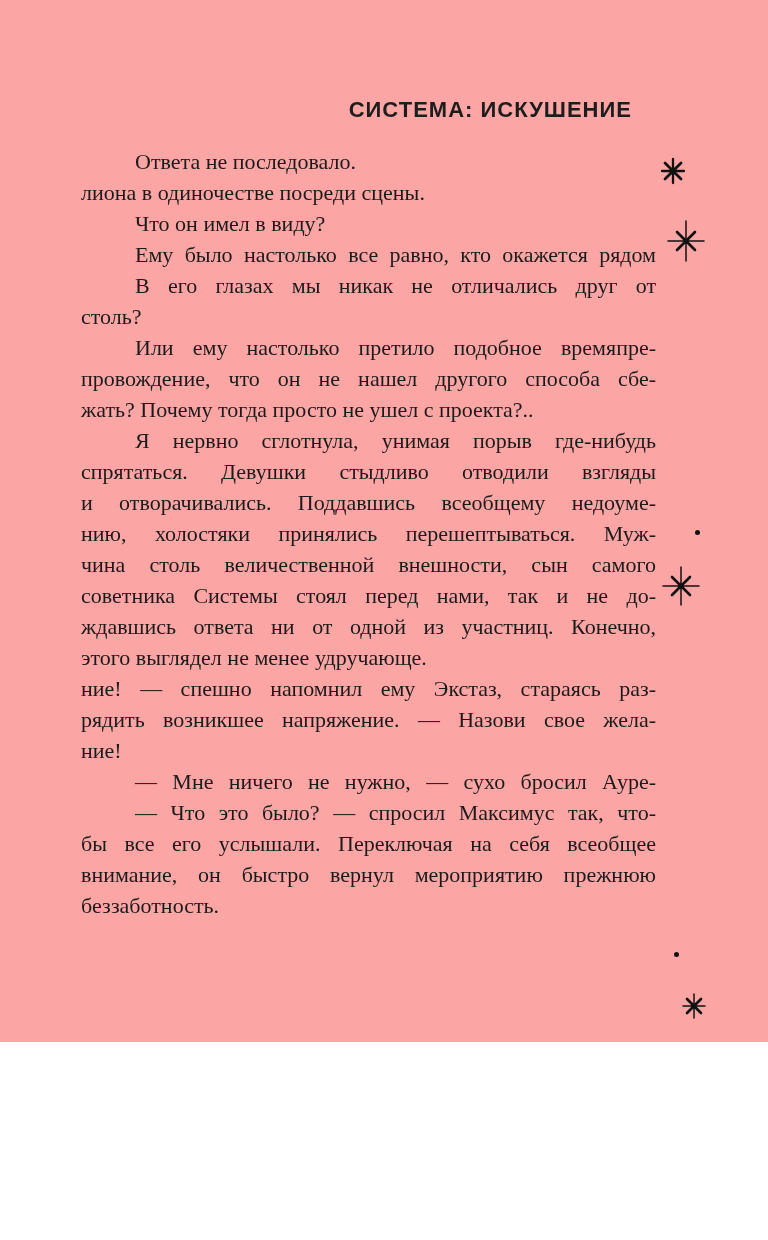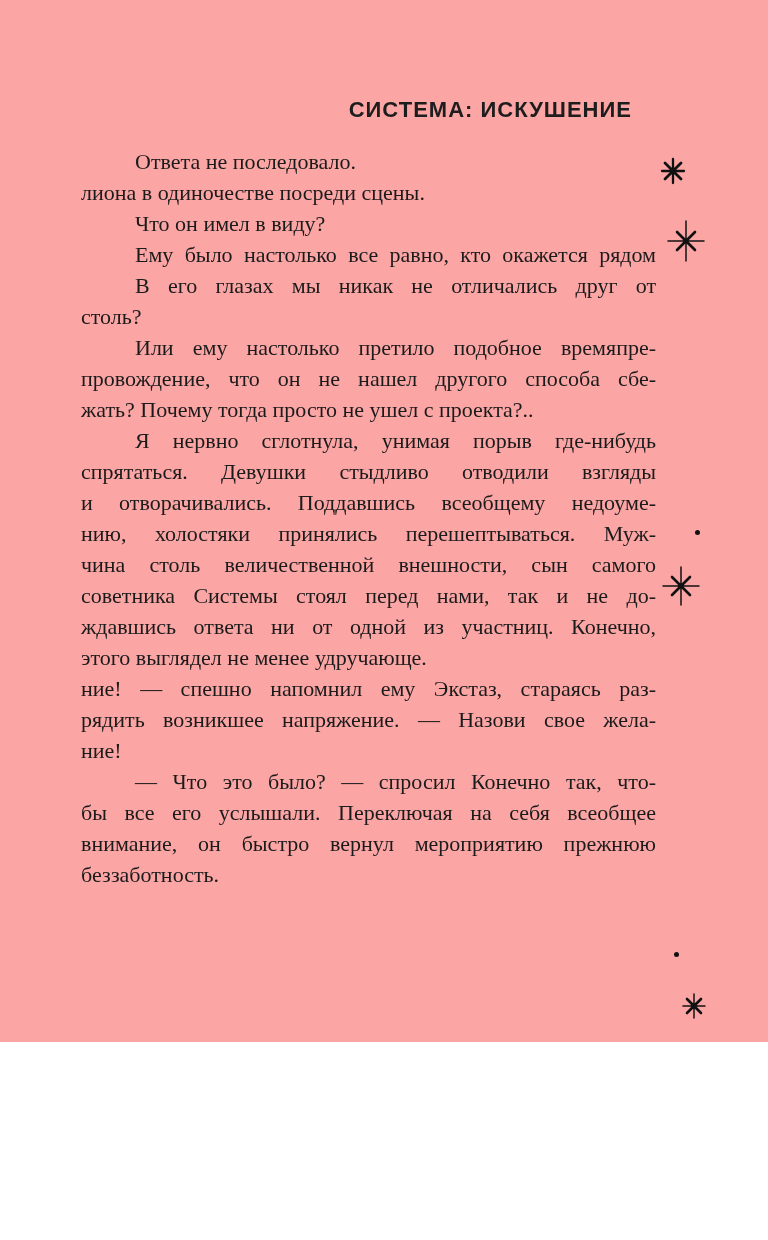--- a/index.html
+++ b/index.html
@@ -113,23 +113,24 @@
         <div class="line">советника Системы стоял перед нами, так и не до-</div>
         <div class="line">ждавшись ответа ни от одной из участниц. Конечно,</div>
         <div class="line para-end">этого выглядел не менее удручающе.</div>
       </div>
       <div class="paragraph">
         <div class="line">ние! — спешно напомнил ему Экстаз, стараясь раз-</div>
         <div class="line">рядить возникшее напряжение. — Назови свое жела-</div>
         <div class="line para-end">ние!</div>
       </div>
       <div class="paragraph">
+        <div class="line indent">— Мне ничего не нужно, — сухо бросил Ауре-</div>
       </div>
       <div class="paragraph">
-        <div class="line indent">— Что это было? — спросил Конечно так, что-</div>
+        <div class="line indent">— Что это было? — спросил Максимус так, что-</div>
         <div class="line">бы все его услышали. Переключая на себя всеобщее</div>
         <div class="line">внимание, он быстро вернул мероприятию прежнюю</div>
         <div class="line para-end">беззаботность.</div>
       </div>
     </div>
 
   <div class="page-number">9</div>
 
   <div id="decorations">
       <span class="mark" style="left: 658px; top: 156px;">

